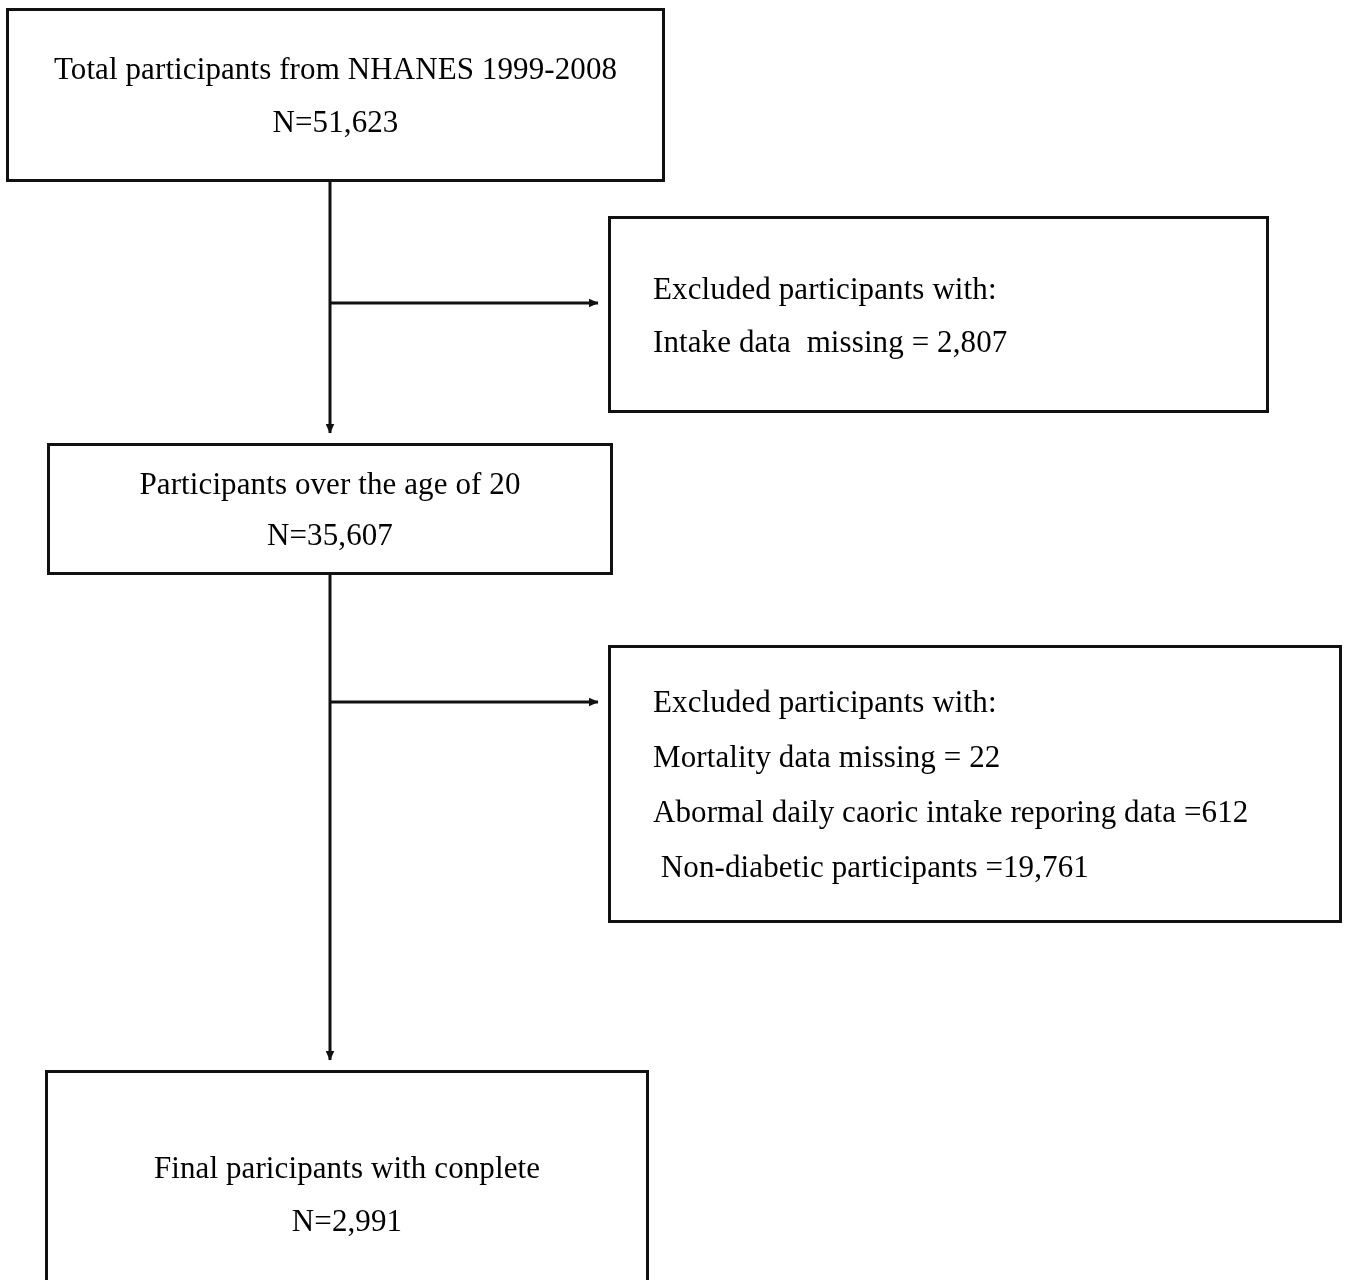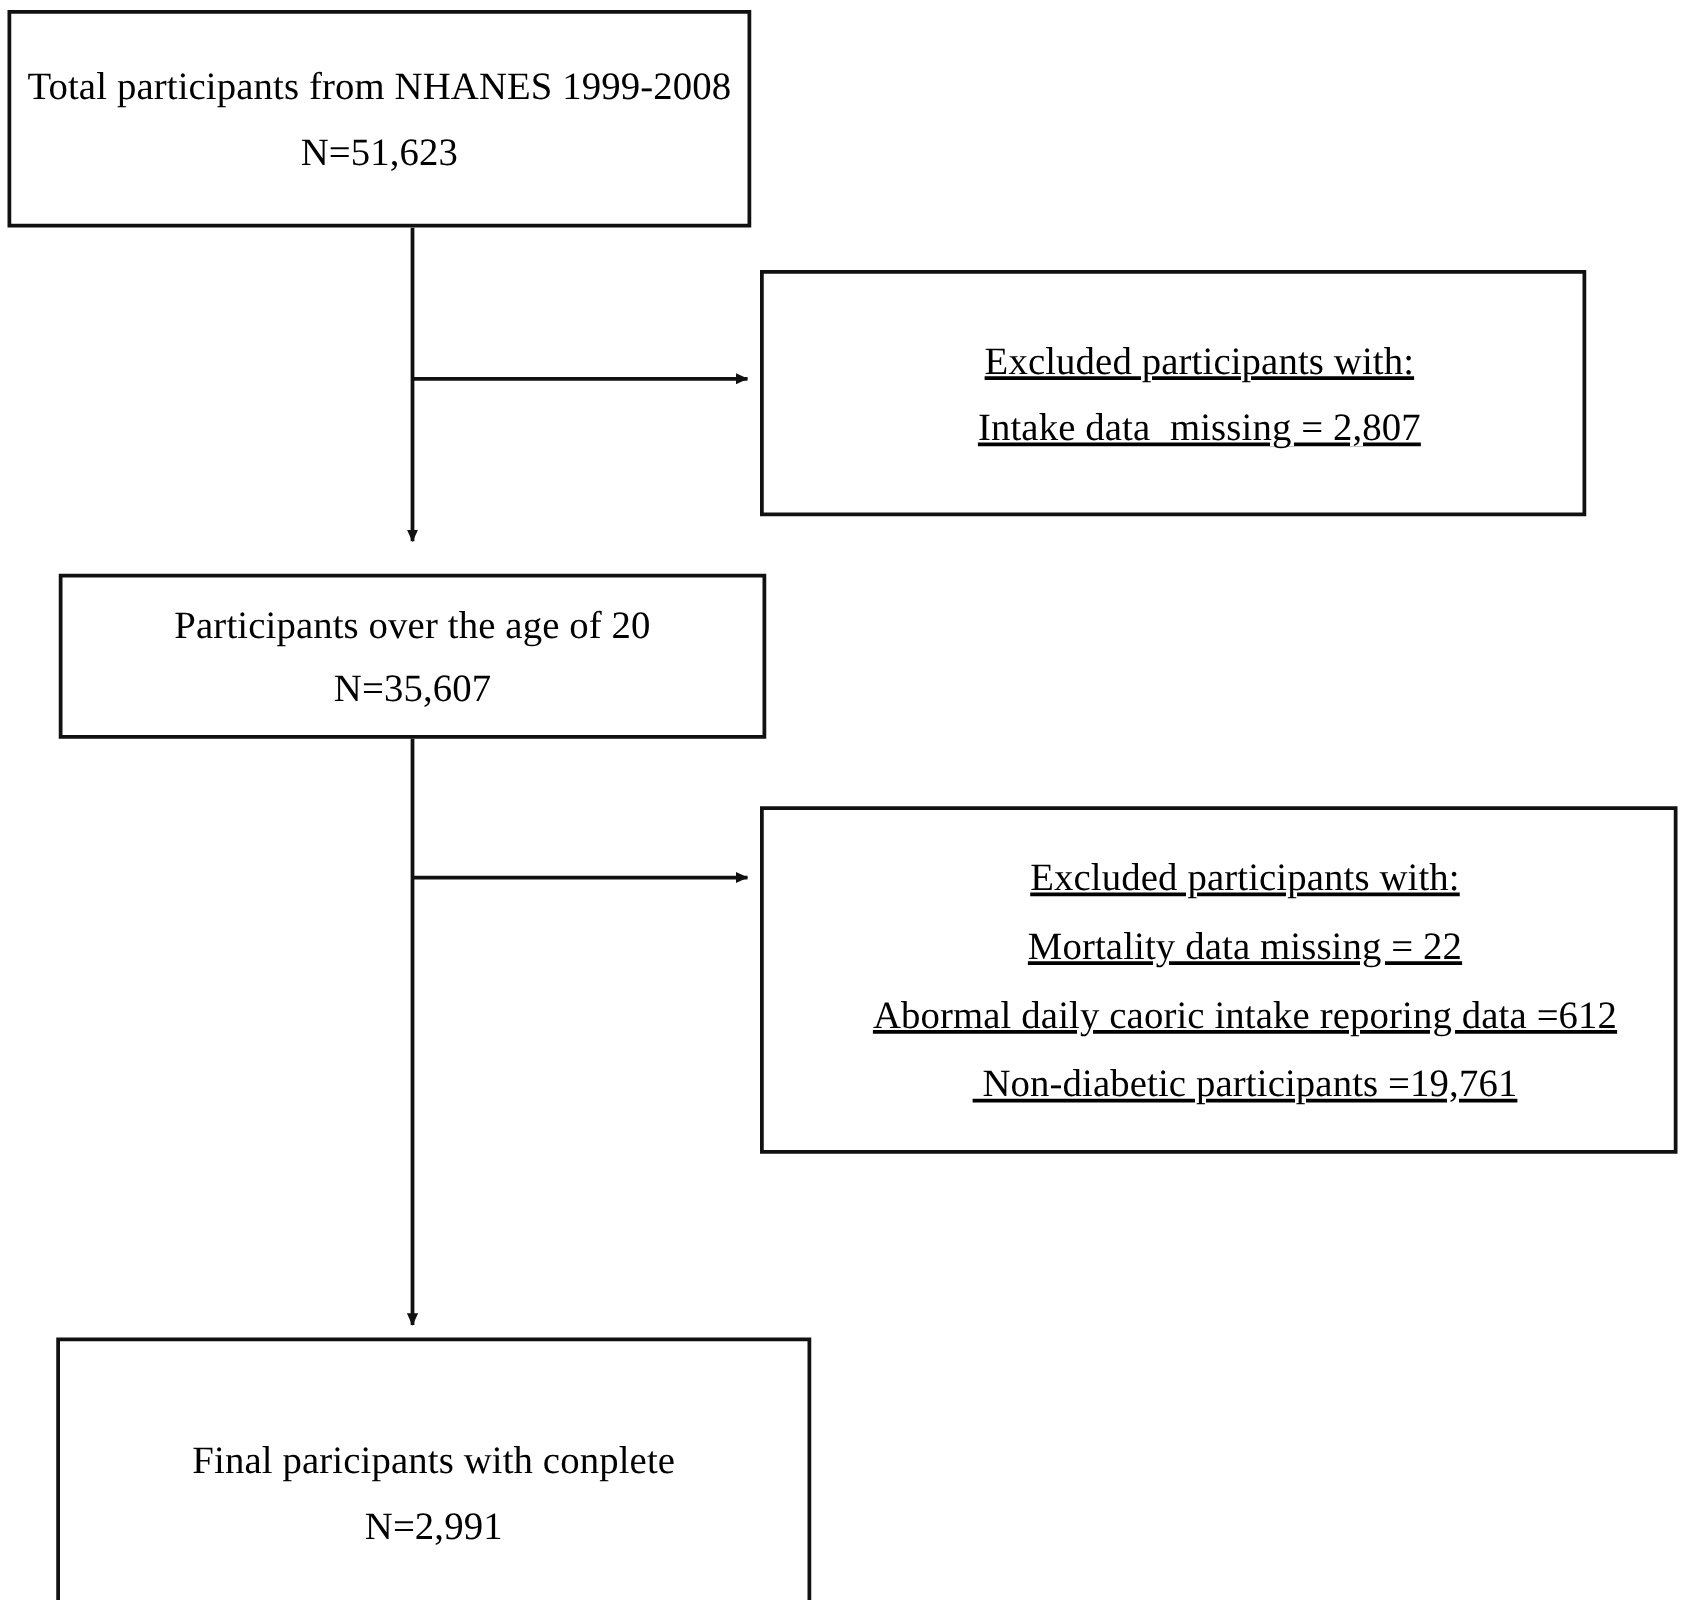--- a/index.html
+++ b/index.html
@@ -41,45 +41,44 @@
     line-height: 1.0;
     white-space: pre;
     letter-spacing: 0.1px;
   }
   
   .node-centered .node-line {
     text-align: center;
   }
   
   .node-left {
-    align-items: center;
-    text-decoration: underline;
+    align-items: flex-start;
   }
   .node-left .node-line {
     text-align: left;
   }
 
   
   #node-total {
     left: 6px;  top: 8px;
-    width: 595px; height: 174px;
+    width: 659px; height: 174px;
     padding: 0 10px;
   }
   #node-total .node-line:nth-child(1) { margin-bottom: 22px; }
 
   #node-excluded-1 {
     left: 608px; top: 216px;
     width: 661px; height: 197px;
     padding: 16px 0 16px 42px;
   }
   #node-excluded-1 .node-line { margin-bottom: 22px; }
   #node-excluded-1 .node-line:last-child { margin-bottom: 0; }
 
   #node-over20 {
-    left: 47px; top: 459px;
+    left: 47px; top: 443px;
     width: 566px; height: 132px;
     padding: 0 10px;
   }
   #node-over20 .node-line:nth-child(1) { margin-bottom: 20px; }
 
   #node-excluded-2 {
     left: 608px; top: 645px;
     width: 734px; height: 278px;
     padding: 18px 0 18px 42px;
   }

